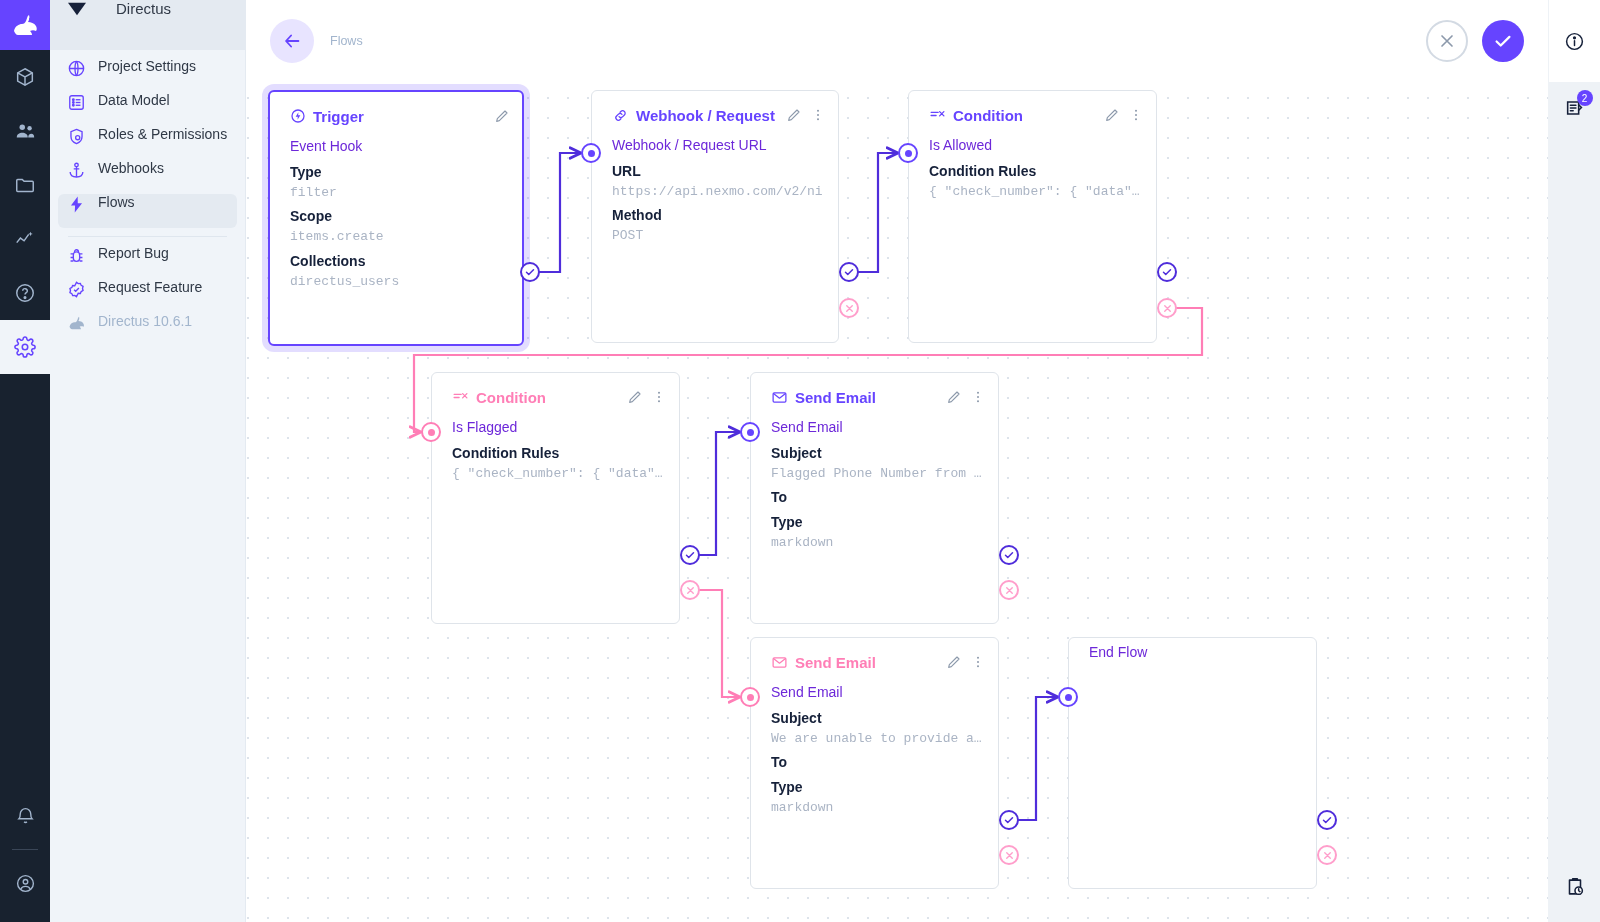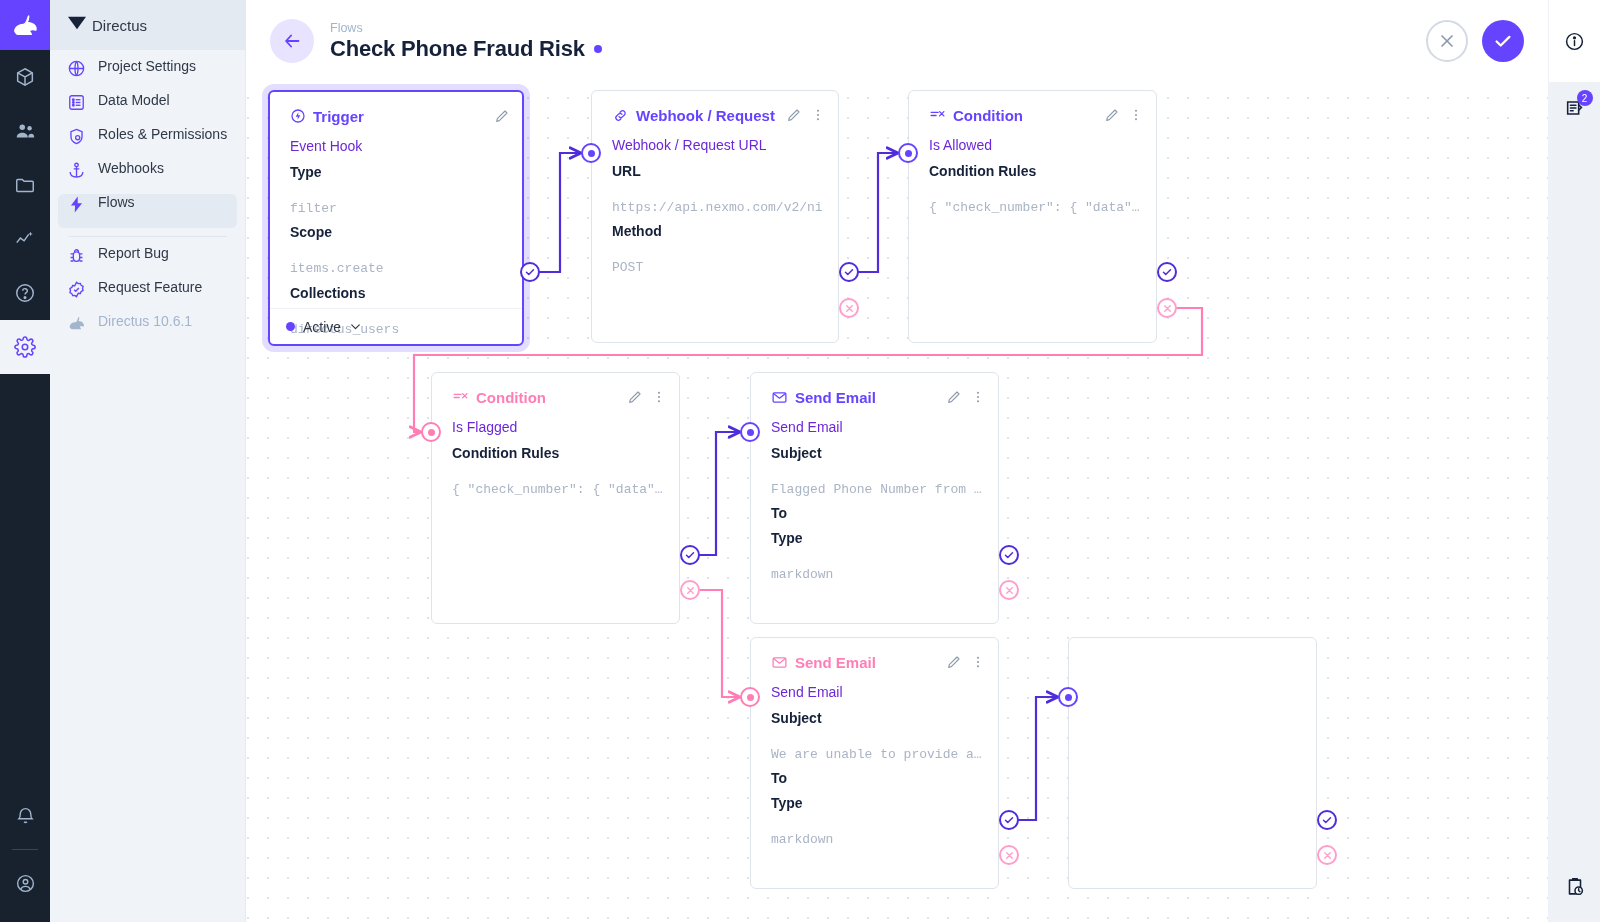--- a/index.html
+++ b/index.html
@@ -30,21 +30,21 @@
   .rail-spacer { flex: 1 1 auto; }
   .rail-bottom { display: flex; flex-direction: column; align-items: center; width: 50px; padding-bottom: 12px; }
   .rail-divider { width: 26px; height: 1px; background: #3a4657; margin: 6px 0; }
 
   
   .sidebar {
     width: 196px; height: 922px; background: #f0f4f9; flex: 0 0 196px;
     border-right: 1px solid #e4eaf1; display: flex; flex-direction: column;
   }
   .sidebar-head {
-    height: 50px; display: flex; align-items: center; gap: 4px;
+    height: 50px; display: flex; gap: 28px;
     padding: 0 16px; background: #e4eaf1;
   }
   .sidebar-head-title { font-size: 15px; color: #2f3846; }
   .sidebar-nav { padding: 8px 8px 0 8px; }
   .nav-item {
     display: flex; gap: 12px; height: 34px;
     padding: 0 8px; border-radius: 6px; cursor: pointer; color: #2f3846; font-size: 14px;
   }
   .nav-item.active { background: #e4eaf1; }
   .nav-item.muted { color: #a2b5cd; cursor: default; }
@@ -118,21 +118,21 @@
   .node-head-icon.pink { color: #ff7eb6; }
   .node-title { font-size: 15px; font-weight: bold; color: #6644ff; white-space: nowrap; overflow: hidden; }
   .node-title.pink { color: #ff7eb6; }
   .node-head-actions { margin-left: auto; display: flex; align-items: center; gap: 8px; color: #8c99ab; }
   .icon-btn { cursor: pointer; display: flex; align-items: center; }
   .node-body { padding: 4px 12px 10px 20px; }
   .node-name { font-size: 14px; color: #6d28d9; line-height: 1.55; }
   .field-label { font-size: 14px; color: #16213a; font-weight: bold; line-height: 1.5; margin-top: 4px; }
   .field-value {
     font-family: "Liberation Mono", monospace; font-size: 13px; color: #aab4c4;
-    line-height: 1.5; white-space: nowrap; overflow: hidden; margin-top: 16px;
+    line-height: 1.5; white-space: nowrap; overflow: hidden;
   }
   .node-footer {
     position: absolute; left: 0; right: 0; bottom: 0; height: 36px;
     border-top: 1px solid #eef1f5; display: flex; align-items: center; gap: 8px; padding: 0 16px;
   }
   .status-dot { width: 9px; height: 9px; border-radius: 50%; background: #6644ff; }
   .status-text { font-size: 14px; color: #2f3846; }
 
   
   .handle {
@@ -327,24 +327,20 @@
     <div class="canvas-dots"></div>
 
     <div class="topbar">
       <div class="back-btn">
         <svg width="22" height="22" viewBox="0 0 24 24" fill="none" stroke="currentColor" stroke-width="2" stroke-linecap="round" stroke-linejoin="round">
           <path d="M19 12H6M11 6l-5.5 6L11 18"></path>
         </svg>
       </div>
       <div class="title-wrap">
         <div class="breadcrumb">Flows</div>
-        <div class="title-row">
-          <div class="page-title">Check Phone Fraud Risk</div>
-          <div class="title-dot"></div>
-        </div>
       </div>
       <div class="topbar-actions">
         <div class="round-btn cancel">
           <svg width="20" height="20" viewBox="0 0 24 24" fill="none" stroke="currentColor" stroke-width="2" stroke-linecap="round">
             <path d="M6 6l12 12M18 6L6 18"></path>
           </svg>
         </div>
         <div class="round-btn save">
           <svg width="22" height="22" viewBox="0 0 24 24" fill="none" stroke="currentColor" stroke-width="2.4" stroke-linecap="round" stroke-linejoin="round">
             <path d="M5 12.5l4.5 4.5L19 7.5"></path>
@@ -395,29 +391,20 @@
       </div>
       <div class="node-body">
         <div class="node-name">Event Hook</div>
         <div class="field-label">Type</div>
         <div class="field-value">filter</div>
         <div class="field-label">Scope</div>
         <div class="field-value">items.create</div>
         <div class="field-label">Collections</div>
         <div class="field-value">directus_users</div>
       </div>
-      <div class="node-footer">
-        <span class="status-dot"></span>
-        <span class="status-text">Active</span>
-        <span style="color:#2f3846;display:flex;">
-          <svg width="13" height="13" viewBox="0 0 24 24" fill="none" stroke="currentColor" stroke-width="2.2" stroke-linecap="round" stroke-linejoin="round">
-              <path d="M5 9l7 7 7-7"></path>
-            </svg>
-        </span>
-      </div>
     </div>
     <div class="handle ok" style="left:274px; top:262px;">
       <svg width="12" height="12" viewBox="0 0 24 24" fill="none" stroke="currentColor" stroke-width="3" stroke-linecap="round" stroke-linejoin="round">
           <path d="M5 12.5l4.5 4.5L19 7.5"></path>
         </svg>
     </div>
 
     <div class="node" style="left:345px; top:90px; width:248px; height:253px;">
       <div class="node-head">
         <span class="node-head-icon">
@@ -630,20 +617,23 @@
           <path d="M5 12.5l4.5 4.5L19 7.5"></path>
         </svg>
     </div>
     <div class="handle err" style="left:753px; top:845px;">
       <svg width="11" height="11" viewBox="0 0 24 24" fill="none" stroke="currentColor" stroke-width="3" stroke-linecap="round">
           <path d="M6 6l12 12M18 6L6 18"></path>
         </svg>
     </div>
 
     <div class="node" style="left:822px; top:637px; width:249px; height:252px;">
+      <div class="node-body">
+        <div class="node-name">End Flow</div>
+      </div>
     </div>
     <div class="handle in" style="left:812px; top:687px;"></div>
     <div class="handle ok" style="left:1071px; top:810px;">
       <svg width="12" height="12" viewBox="0 0 24 24" fill="none" stroke="currentColor" stroke-width="3" stroke-linecap="round" stroke-linejoin="round">
           <path d="M5 12.5l4.5 4.5L19 7.5"></path>
         </svg>
     </div>
     <div class="handle err" style="left:1071px; top:845px;">
       <svg width="11" height="11" viewBox="0 0 24 24" fill="none" stroke="currentColor" stroke-width="3" stroke-linecap="round">
           <path d="M6 6l12 12M18 6L6 18"></path>

